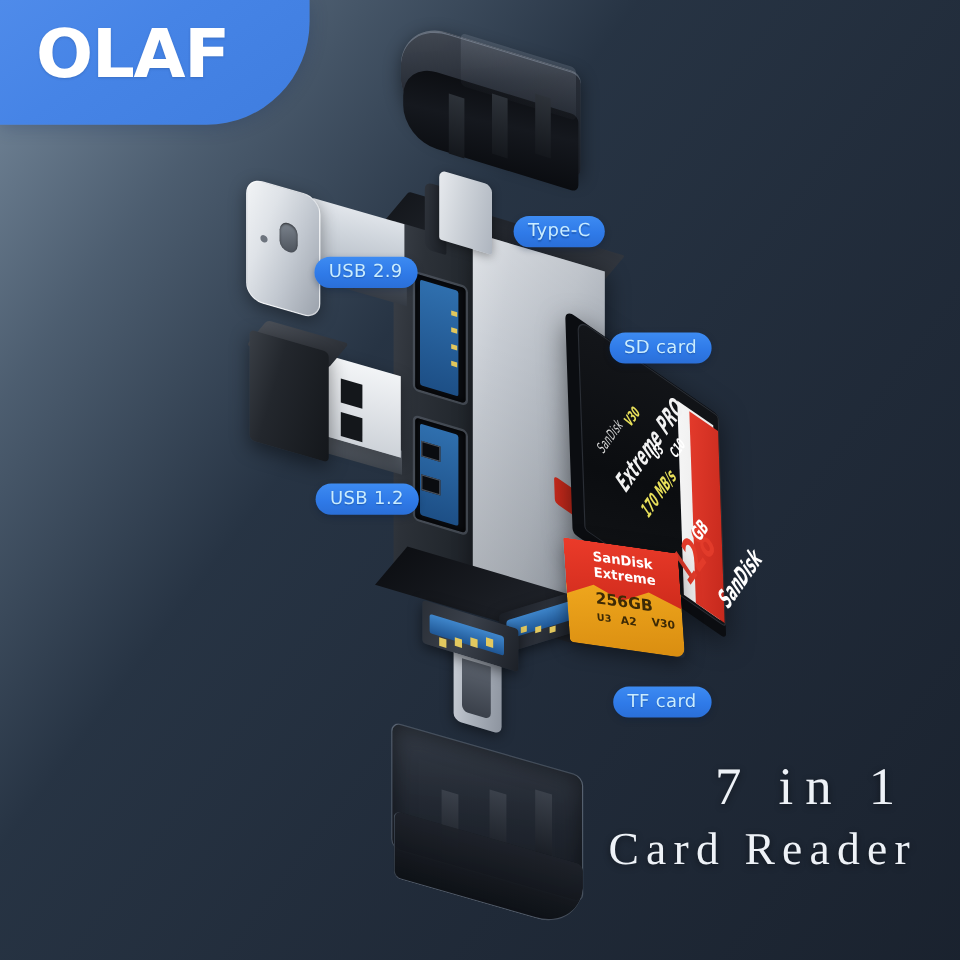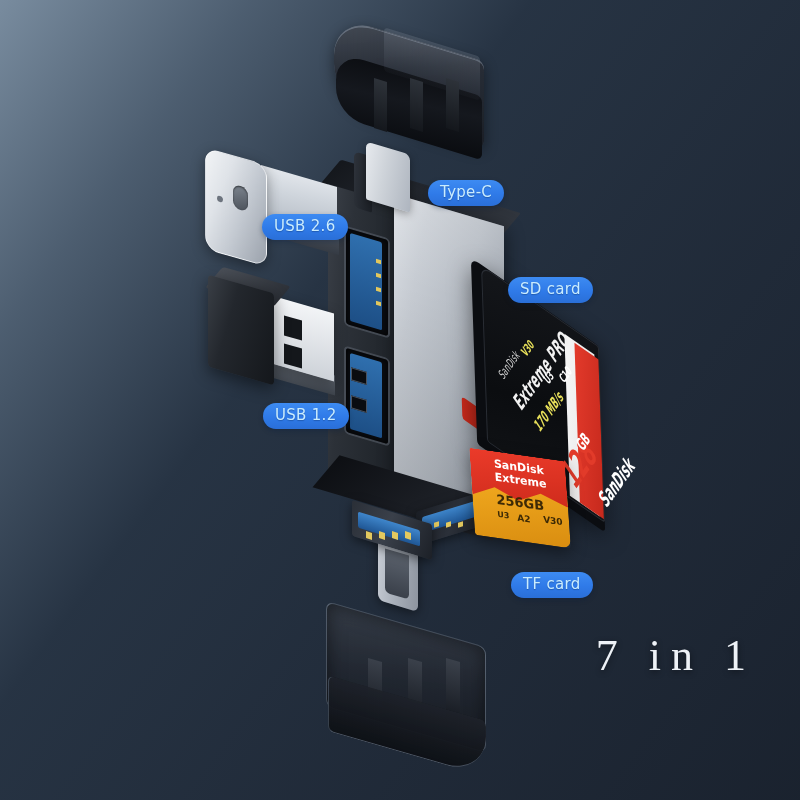--- a/index.html
+++ b/index.html
@@ -505,22 +505,26 @@
     <div class="cap-bot">
       <div class="body"></div>
       <div class="rib r1"></div>
       <div class="rib r2"></div>
       <div class="rib r3"></div>
       <div class="lip"></div>
     </div>
 
   </div>
 
-
-  <div class="pill p-usb20">USB 2.6</div>
+  <div class="brand">
+    <div class="brand-text">OLAF</div>
+  </div>
+
+  <div class="pill p-usb20">USB 2.9</div>
   <div class="pill p-typec">Type-C</div>
   <div class="pill p-sd">SD card</div>
   <div class="pill p-usb30">USB 1.2</div>
   <div class="pill p-tf">TF card</div>
 
   <div class="tagline l1">7 in 1</div>
+  <div class="tagline l2">Card Reader</div>
 
 </div>
 
 </body></html>

